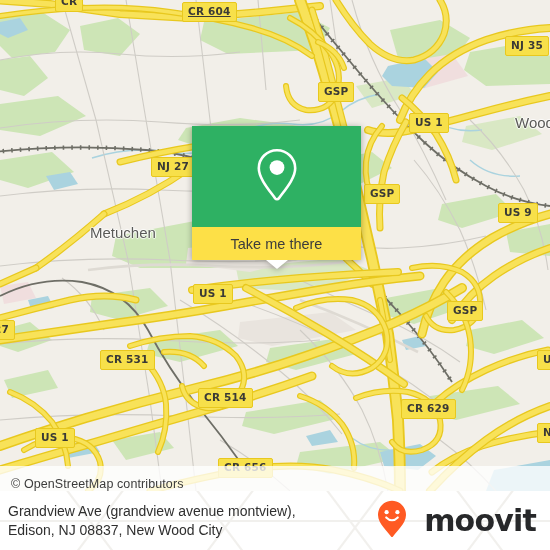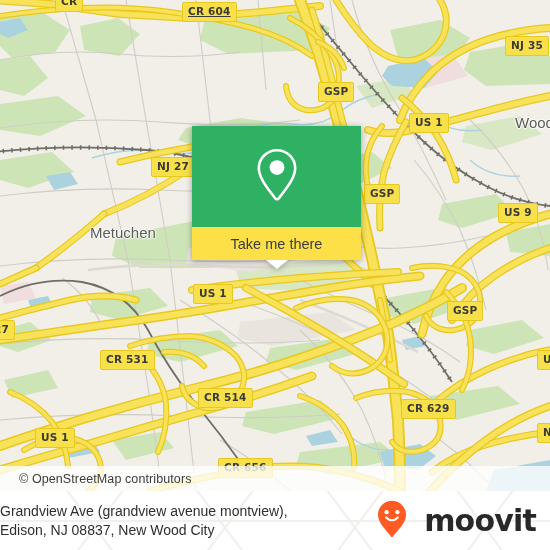--- a/index.html
+++ b/index.html
@@ -61,23 +61,23 @@
 
   
   .attribution {
     position: absolute;
     left: 0;
     bottom: 0;
     width: 550px;
     height: 25px;
     background: rgba(255,255,255,0.78);
     display: flex;
-    align-items: center;
+    align-items: flex-end;
     box-sizing: border-box;
-    padding-left: 19px;
+    padding-left: 11px;
   }
   .attribution span {
     font-size: 12.5px;
     color: #3c3c3c;
     font-family: "Liberation Sans", sans-serif;
     letter-spacing: .1px;
   }
 
   
   .popup {
@@ -122,21 +122,21 @@
     position: absolute;
     left: 0;
     top: 491px;
     width: 550px;
     height: 59px;
     background: #ffffff;
     display: flex;
     align-items: center;
     justify-content: space-between;
     box-sizing: border-box;
-    padding: 0 14px 0 0;
+    padding: 0 14px 0 8px;
     overflow: hidden;
   }
   .footer-bg {
     position: absolute;
     left: 0; top: 0;
     width: 550px; height: 59px;
     pointer-events: none;
     opacity: .55;
   }
   .footer-text {

